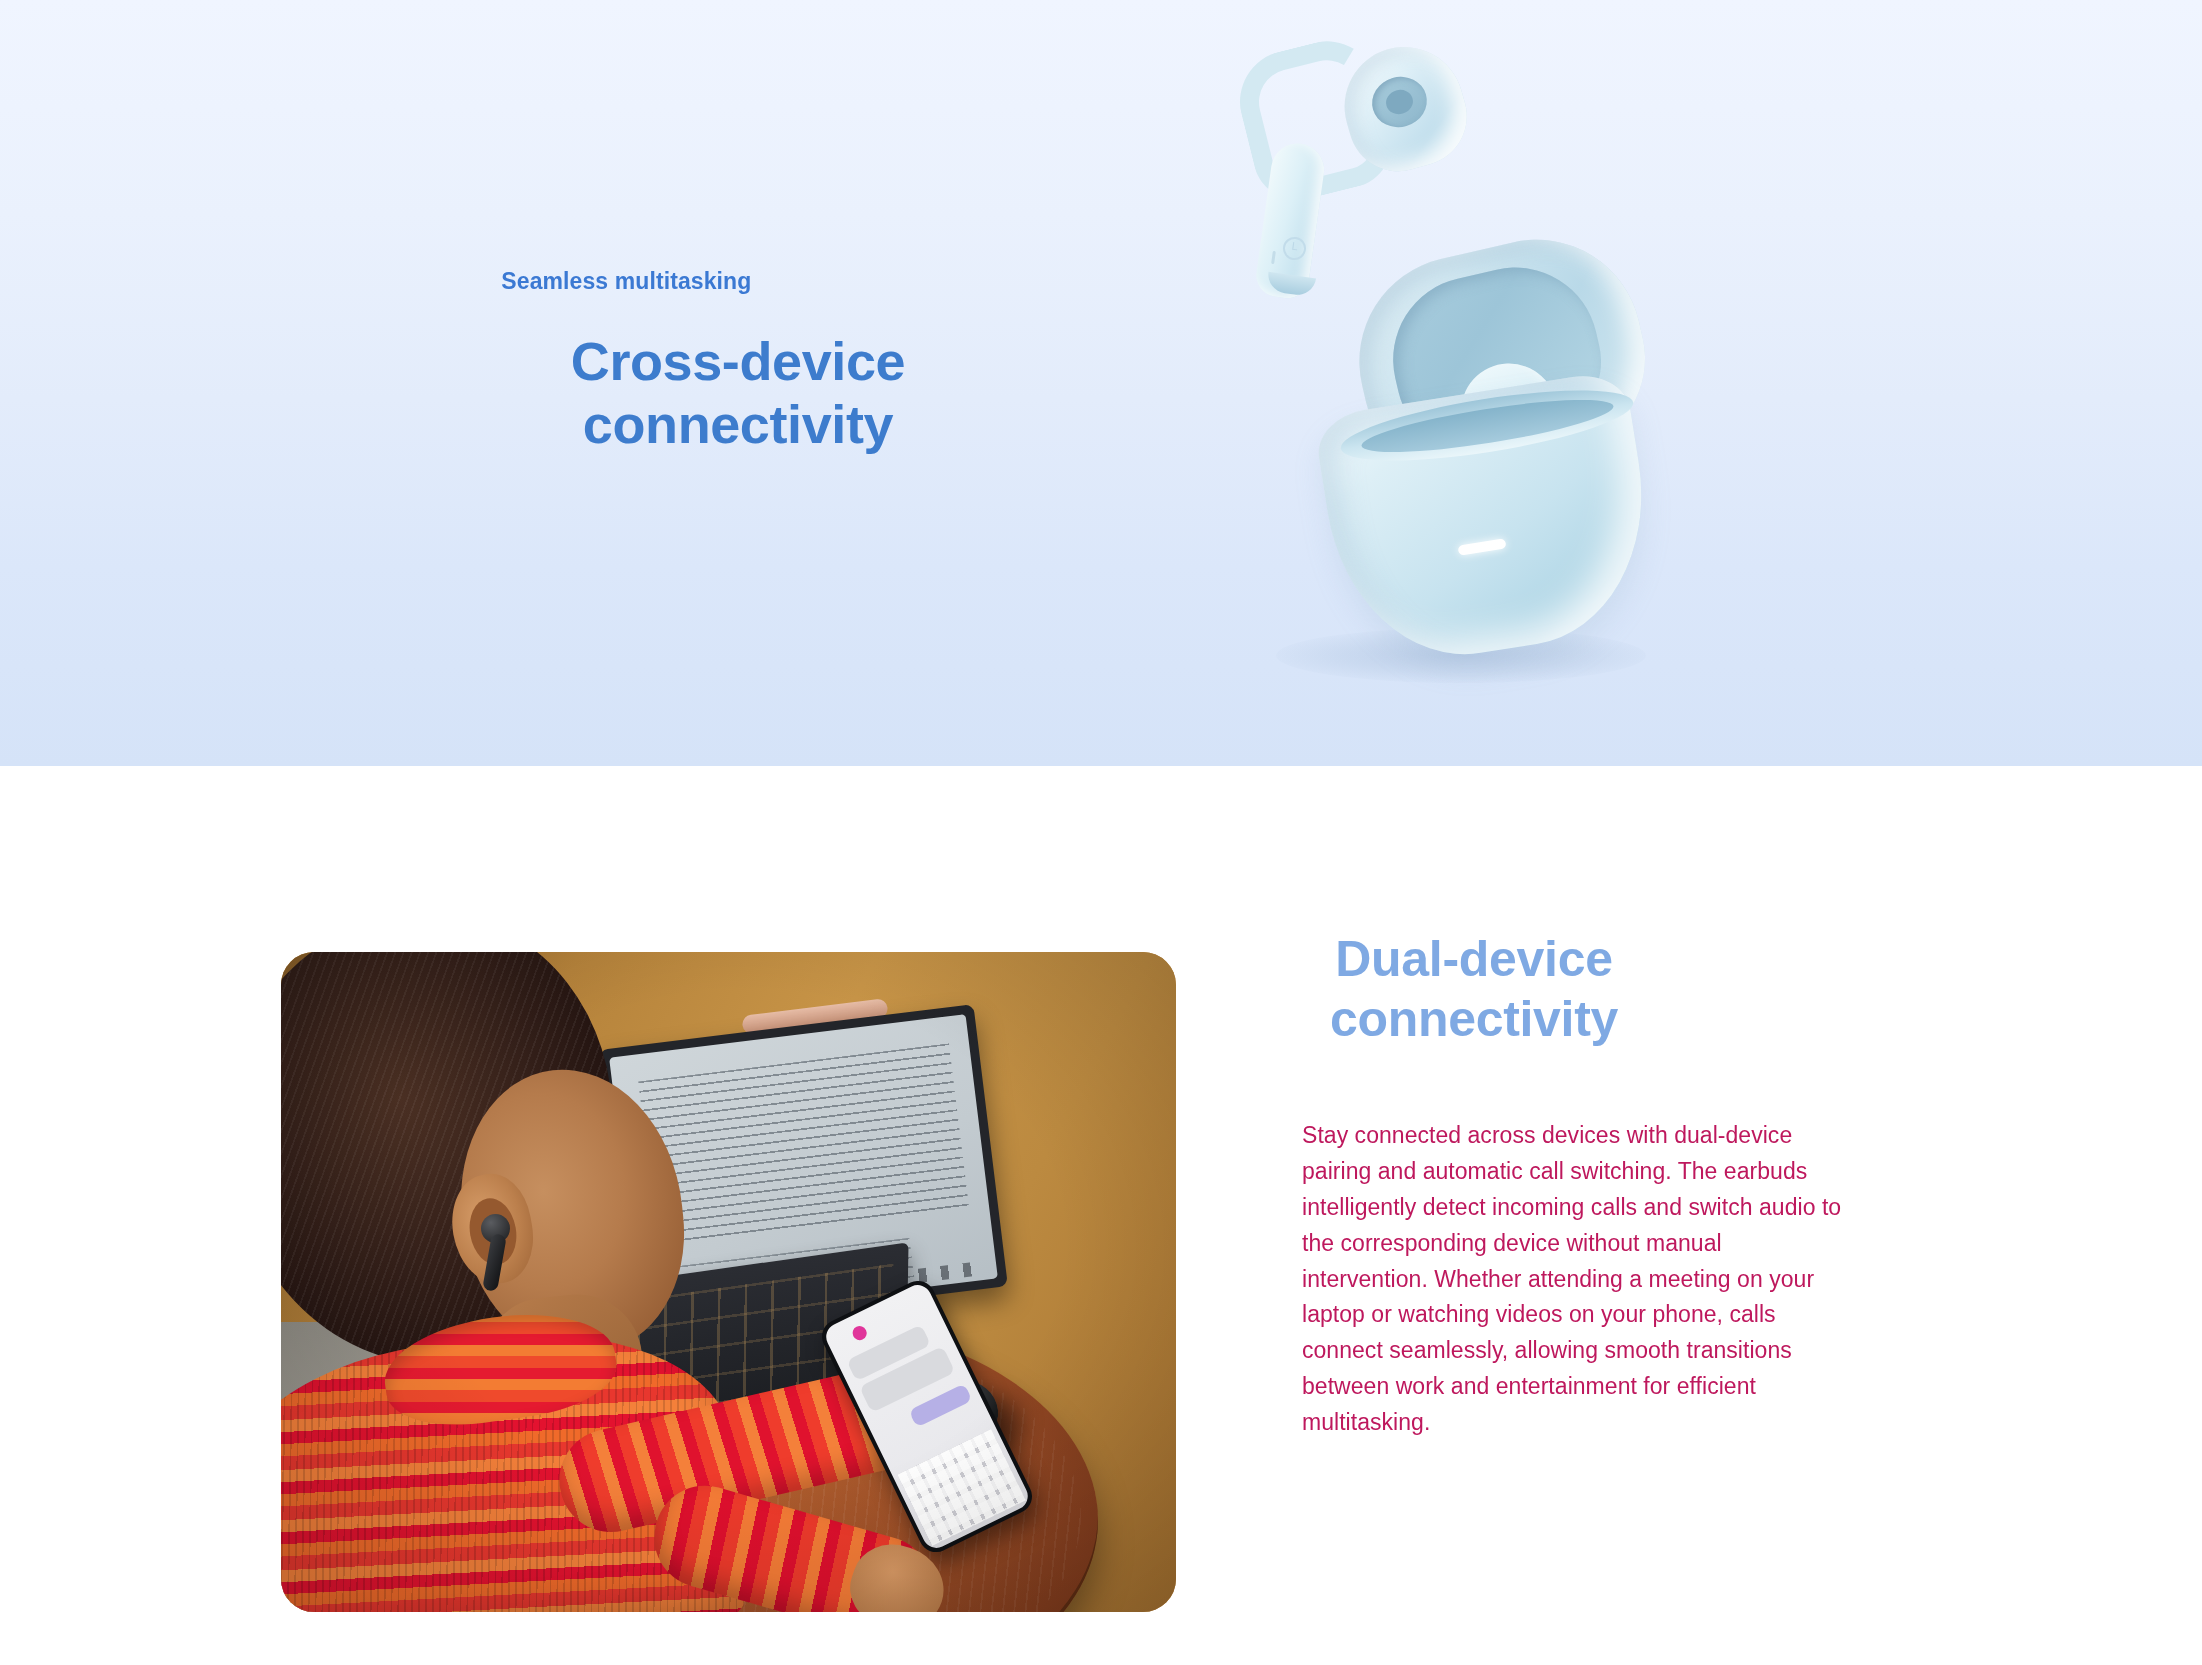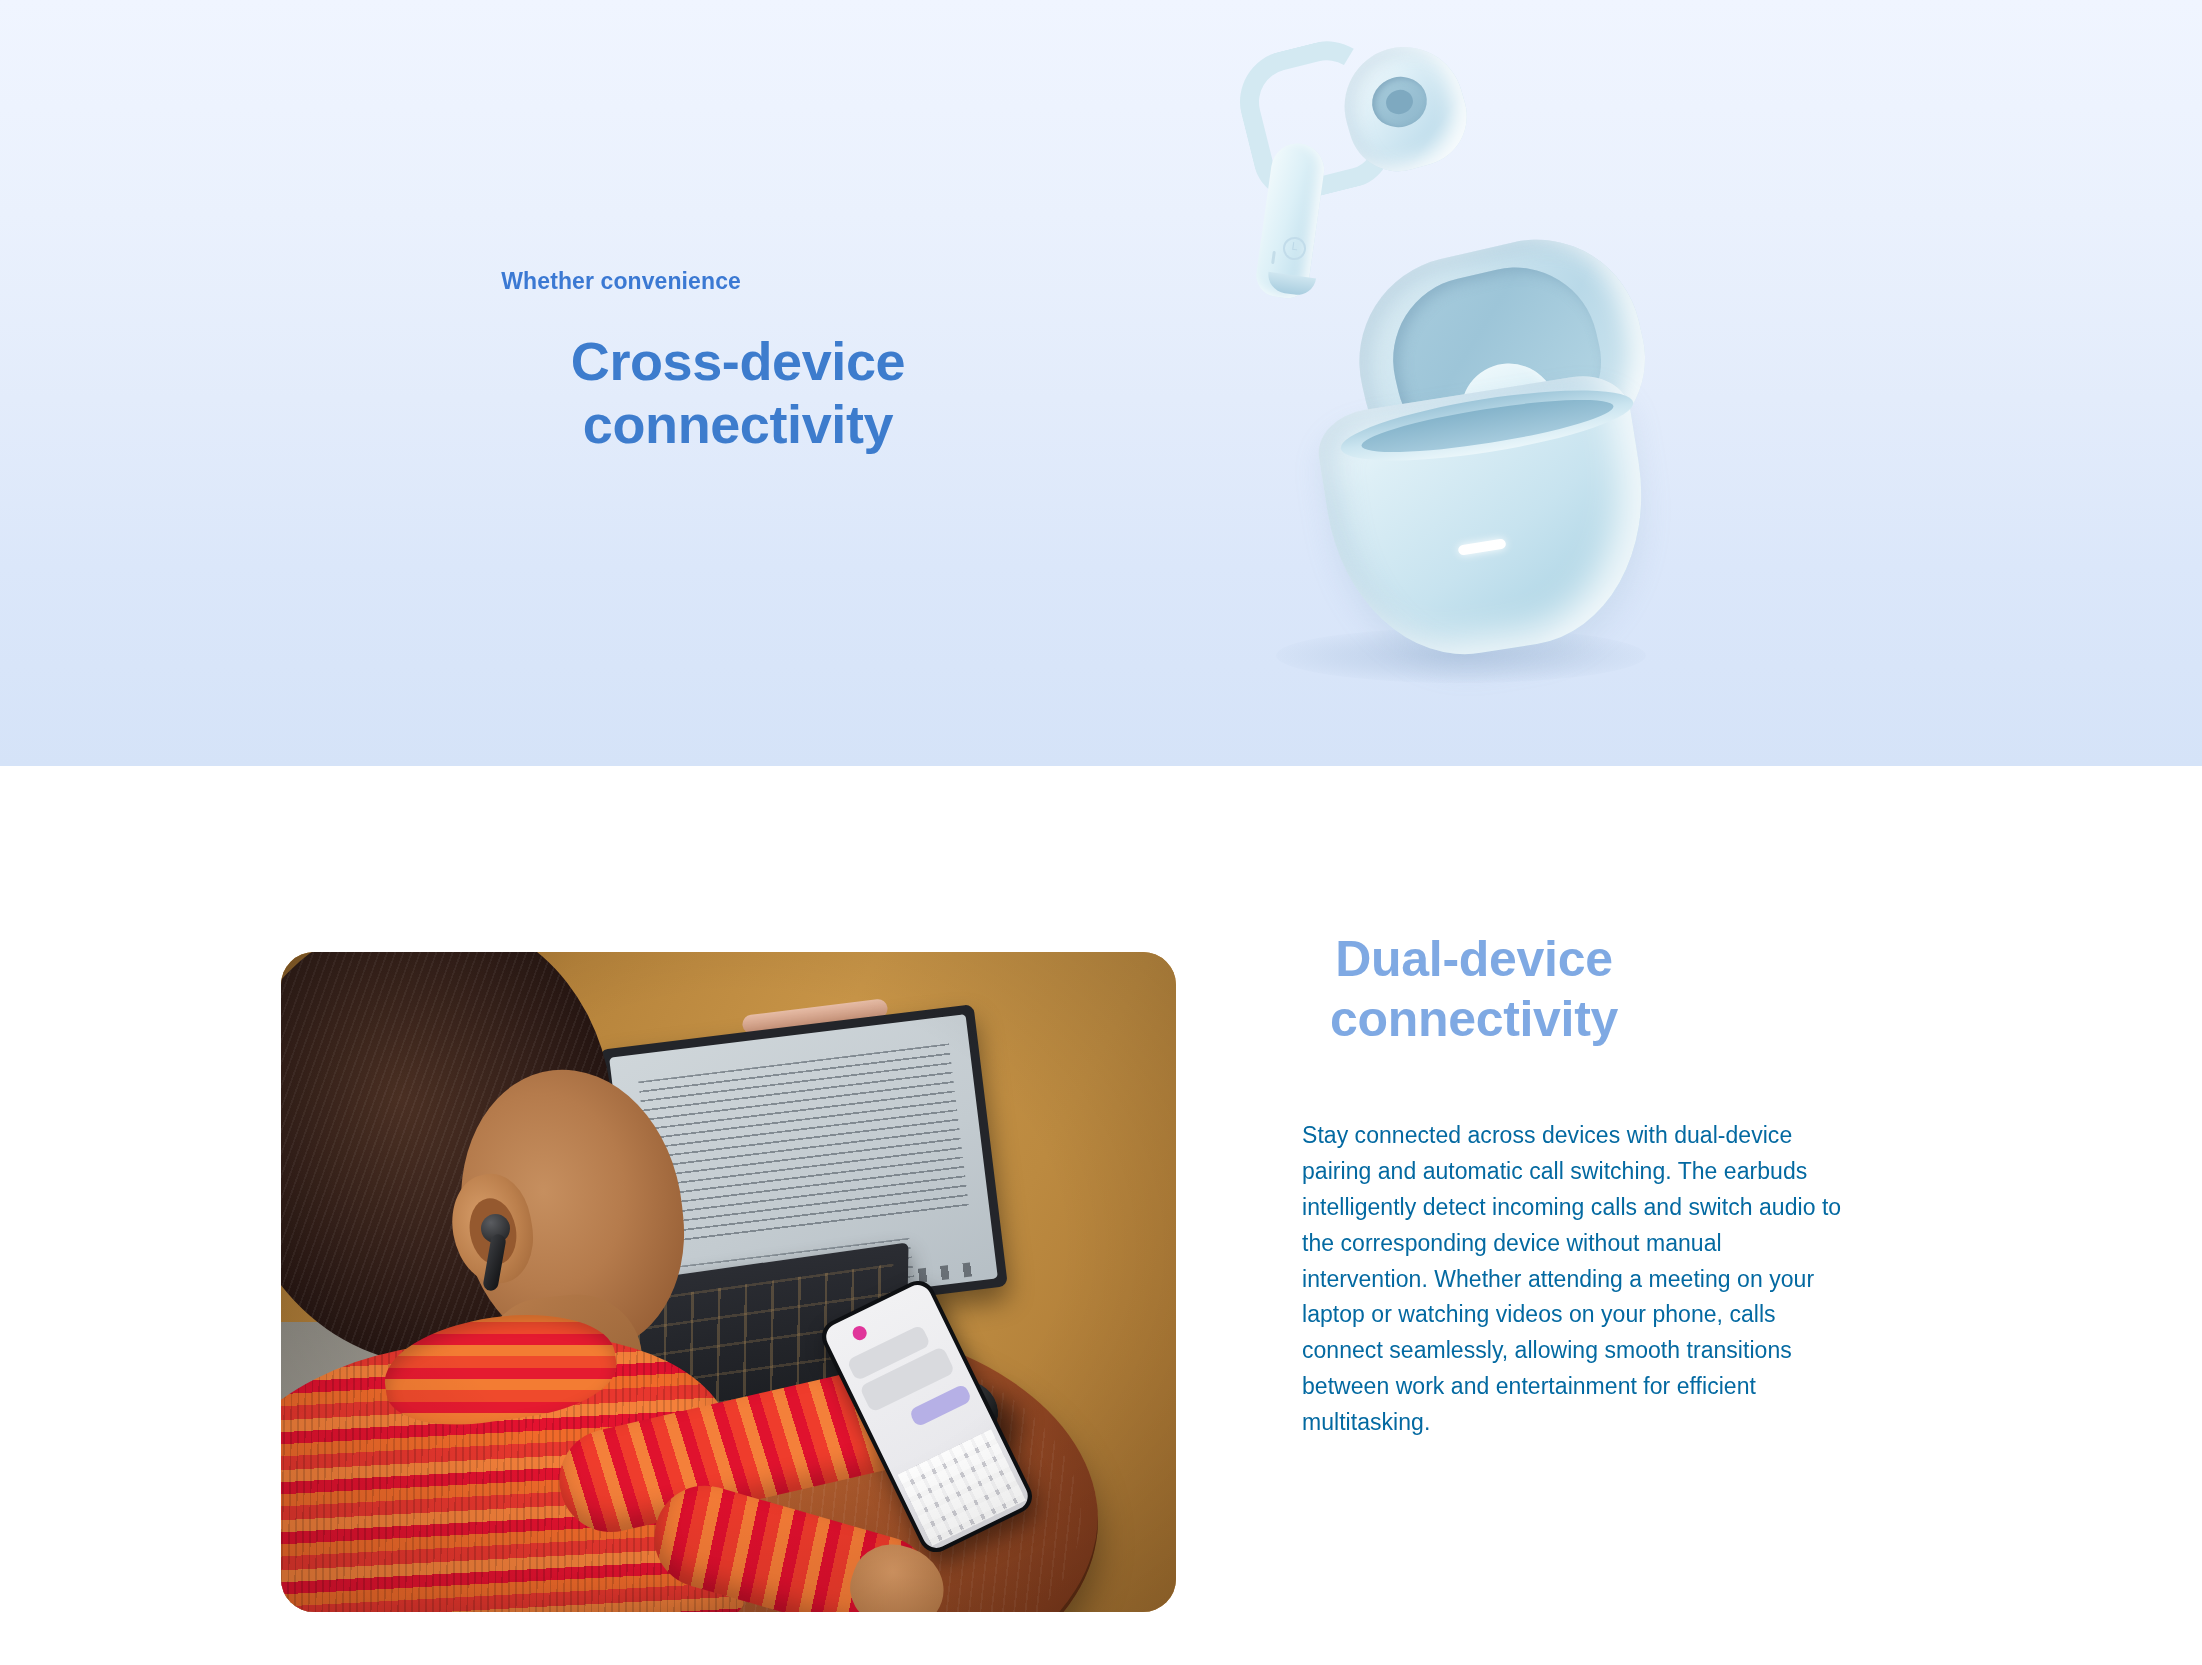--- a/index.html
+++ b/index.html
@@ -355,31 +355,31 @@
   
   .feat-text{
     position:absolute;left:1302px;top:163px;width:551px;
   }
   .feat-title{
     font-size:50px;font-weight:bold;line-height:1.2;
     color:#7fa9e3;letter-spacing:-0.3px;margin:0 0 69px 0;
     width:344px;text-align:center;
   }
   .feat-body{
-    font-size:23px;line-height:1.56;color:#0369a1;
+    font-size:23px;line-height:1.56;color:#be185d;
     margin:0;width:542px;letter-spacing:0.04px;
   }
 </style>
 </head>
 <body>
 
 <section class="hero">
 
   <div class="hero-text">
-    <p class="eyebrow">Whether convenience</p>
+    <p class="eyebrow">Seamless multitasking</p>
     <h1 class="hero-title">
       <span>Cross-device</span><br>
       <span>connectivity</span>
     </h1>
   </div>
 
   <div class="product">
     <div class="prod-shadow"></div>
 
     <div class="case-lid"></div>

